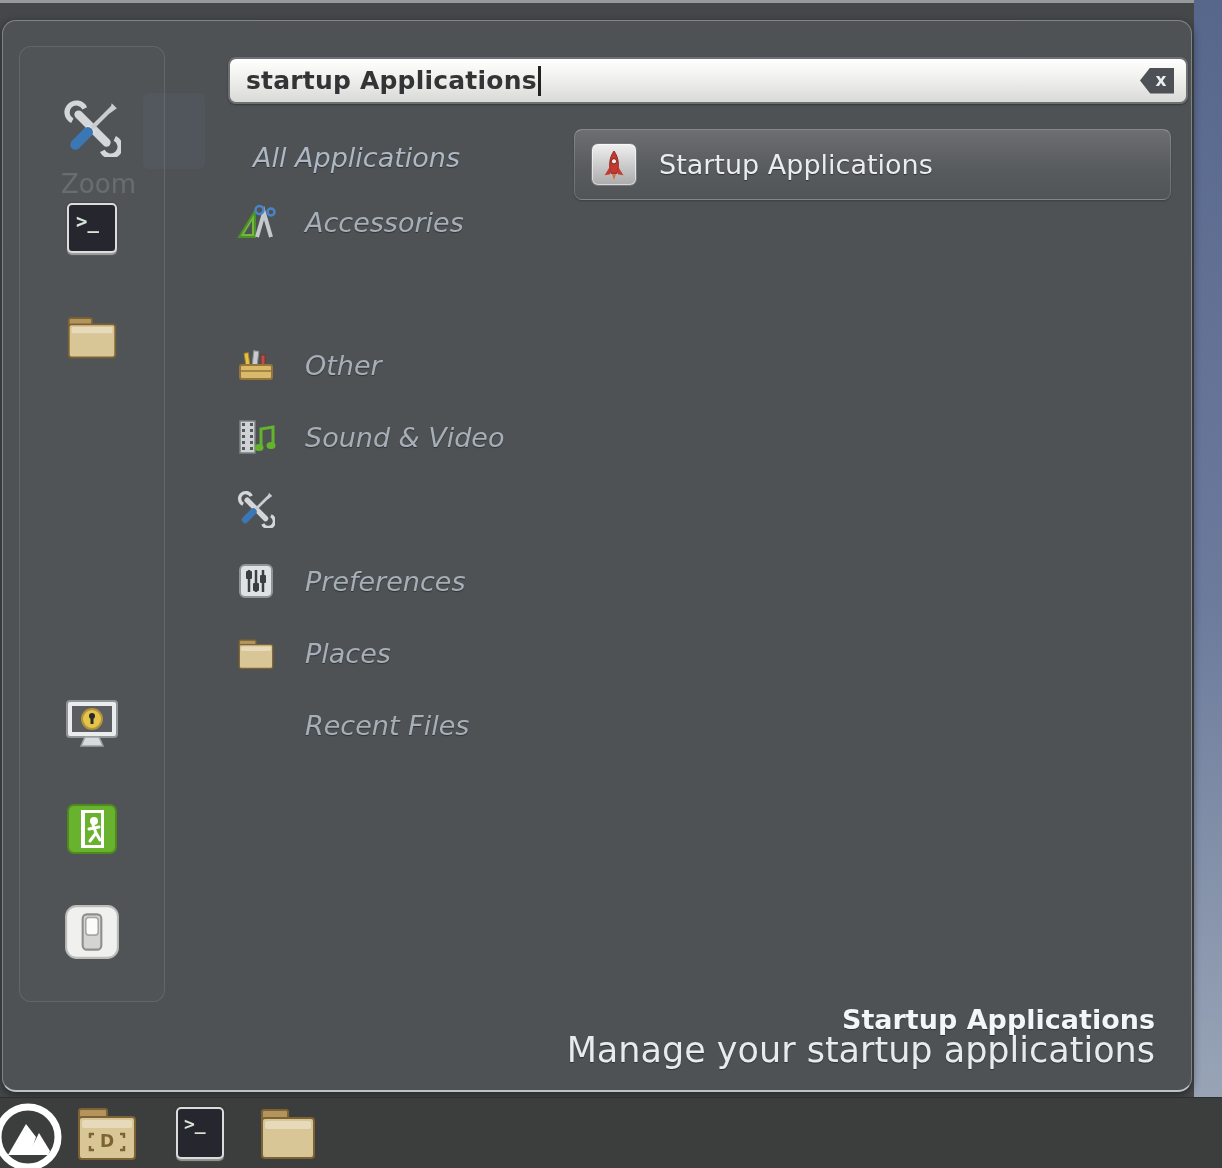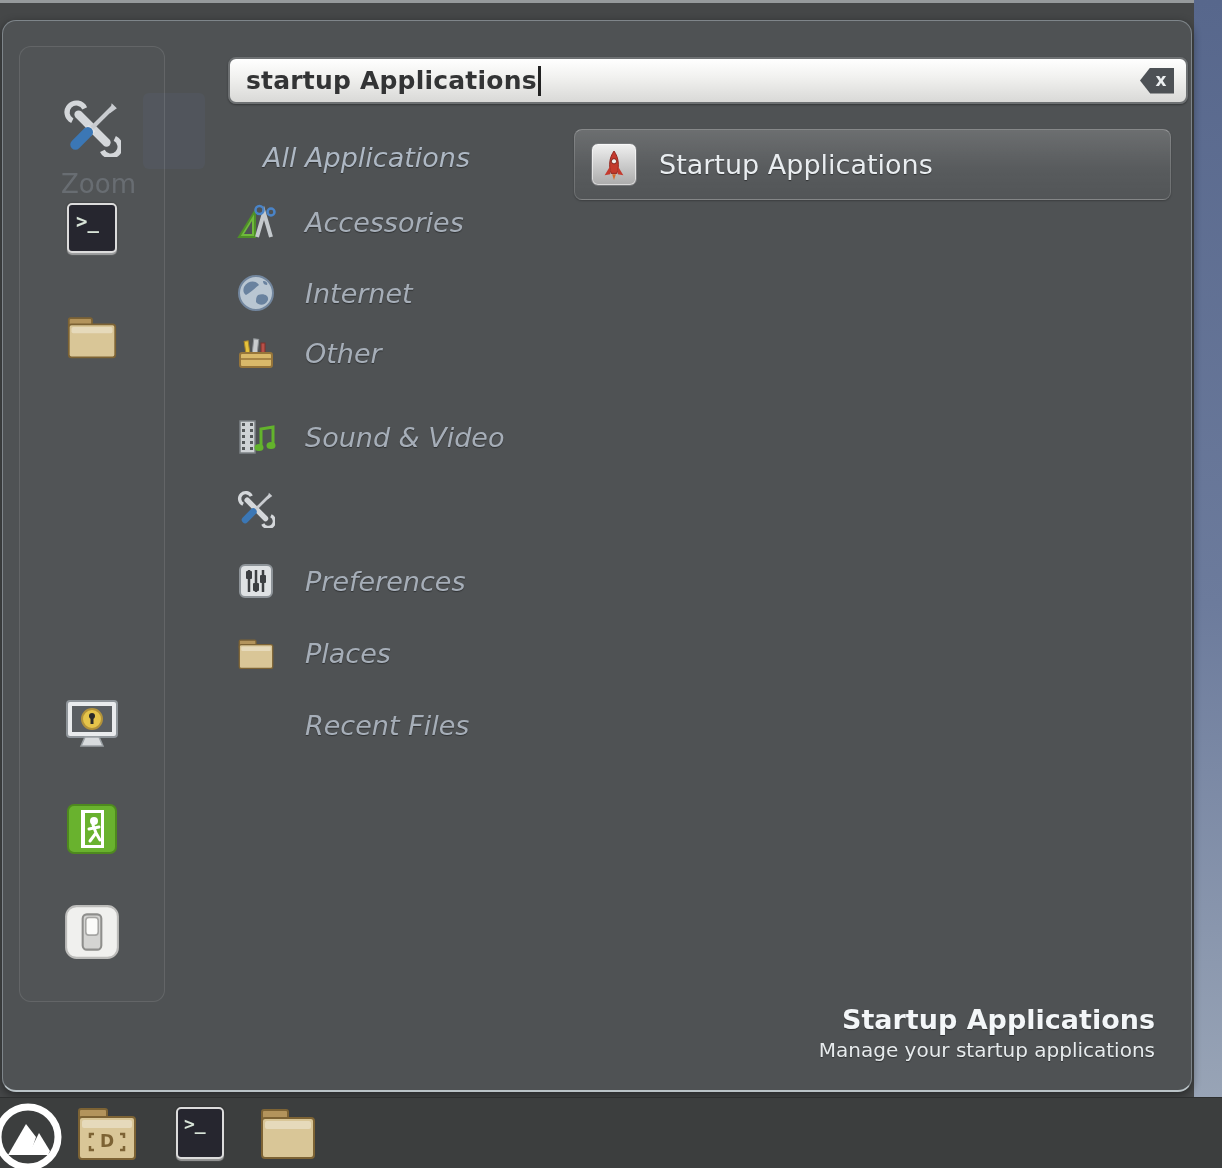--- a/index.html
+++ b/index.html
@@ -79,25 +79,25 @@
   .clear-btn span { color:#eceff1; font-size:17px; font-weight:bold; margin-left:8px;
     line-height:1; }
 
   
   .cat-row { position:absolute; left:230px; height:72px; display:flex; align-items:center;
     cursor:pointer; }
   .cat-row.no-indent { left:248px; }
   .cat-icon-slot { width:46px; display:flex; align-items:center; justify-content:center; }
   .cat-label { margin-left:26px; font-size:27px; font-style:italic; color:#a6aeb8;
     text-shadow:0 1px 1px rgba(0,0,0,.4); white-space:nowrap; }
-  .cat-row.no-indent .cat-label { margin-left:12px; color:#aeb8c4; }
+  .cat-row.no-indent .cat-label { margin-left:2px; color:#aeb8c4; }
   .r-all    { top:100px; }
   .r-acc    { top:165px; }
   .r-int    { top:236px; }
-  .r-other  { top:296px; }
+  .r-other  { top:308px; }
   .r-sound  { top:380px; }
   .r-admin  { top:452px; }
   .r-pref   { top:524px; }
   .r-places { top:596px; }
   .r-recent { top:668px; }
 
   
   .result {
     position:absolute; left:571px; top:108px; width:597px; height:71px;
     border-radius:8px;
@@ -110,21 +110,21 @@
     background:linear-gradient(180deg,#f0f0f0 0%,#c9c9c9 55%,#ababab 100%);
     border:1px solid #76787b; box-shadow:inset 0 0 0 1px rgba(255,255,255,.55);
     display:flex; align-items:center; justify-content:center; }
   .result-label { margin-left:22px; font-size:27px; color:#e9edf0;
     text-shadow:0 1px 1px rgba(0,0,0,.45); }
 
   
   .status { position:absolute; right:36px; top:983px; text-align:right; line-height:31px; }
   .status-title { font-size:27px; font-weight:bold; color:#f3f6f8;
     text-shadow:0 1px 1px rgba(0,0,0,.4); }
-  .status-sub { font-size:20px; color:#e7ebed; text-shadow:0 1px 1px rgba(0,0,0,.4); }
+  .status-sub { font-size:35px; color:#e7ebed; text-shadow:0 1px 1px rgba(0,0,0,.4); }
 
   svg { display:block; }
 </style>
 </head>
 <body>
 
 <div class="desktop-topline"></div>
 <div class="desktop-right-strip"></div>
 
 <div class="menu">
@@ -216,31 +216,20 @@
         <path d="M3,34 L19,8 L19,34 Z" fill="#6fb93c" stroke="#4e8f28" stroke-width="2"></path>
         <path d="M8,31 L16,18 L16,31 Z" fill="#4f5254"></path>
         <path d="M21,34 L28,10 L35,34" stroke="#c4c9cd" stroke-width="4" fill="none"></path>
         <circle cx="23.5" cy="7" r="4" stroke="#4a84c8" stroke-width="2.5" fill="none"></circle>
         <circle cx="35" cy="9" r="3.5" stroke="#4a84c8" stroke-width="2.5" fill="none"></circle>
       </svg>
     </span>
     <span class="cat-label">Accessories</span>
   </div>
 
-  <div class="cat-row r-int">
-    <span class="cat-icon-slot">
-      <svg width="40" height="40" viewBox="0 0 40 40">
-        <circle cx="20" cy="20" r="17" fill="#b9c6d2" stroke="#72869e" stroke-width="2"></circle>
-        <path d="M8,14 C12,7 20,7 23,12 C18,16 14,20 10,22 C7,20 7,17 8,14 Z" fill="#69829f"></path>
-        <path d="M22,22 C27,20 33,22 32,27 C29,33 23,33 20,29 C20,26 20,24 22,22 Z" fill="#69829f"></path>
-        <path d="M27,8 C30,8 32,10 31,12 C29,12 27,11 27,8 Z" fill="#69829f"></path>
-      </svg>
-    </span>
-    <span class="cat-label">Internet</span>
-  </div>
 
   <div class="cat-row r-other">
     <span class="cat-icon-slot">
       <svg width="40" height="40" viewBox="0 0 40 40">
         <rect x="9" y="8" width="4" height="13" fill="#e6c33c" stroke="#a8862a" transform="rotate(-8 11 14)"></rect>
         <rect x="17" y="6" width="5" height="15" fill="#c9ccce" stroke="#8e9296" transform="rotate(6 19 13)"></rect>
         <rect x="25" y="10" width="4" height="11" fill="#b85048" stroke="#7e302a"></rect>
         <rect x="4" y="20" width="32" height="14" rx="2" fill="#d9b96a" stroke="#96753a" stroke-width="2"></rect>
         <line x1="4" y1="26" x2="36" y2="26" stroke="#96753a" stroke-width="1.5"></line>
       </svg>

